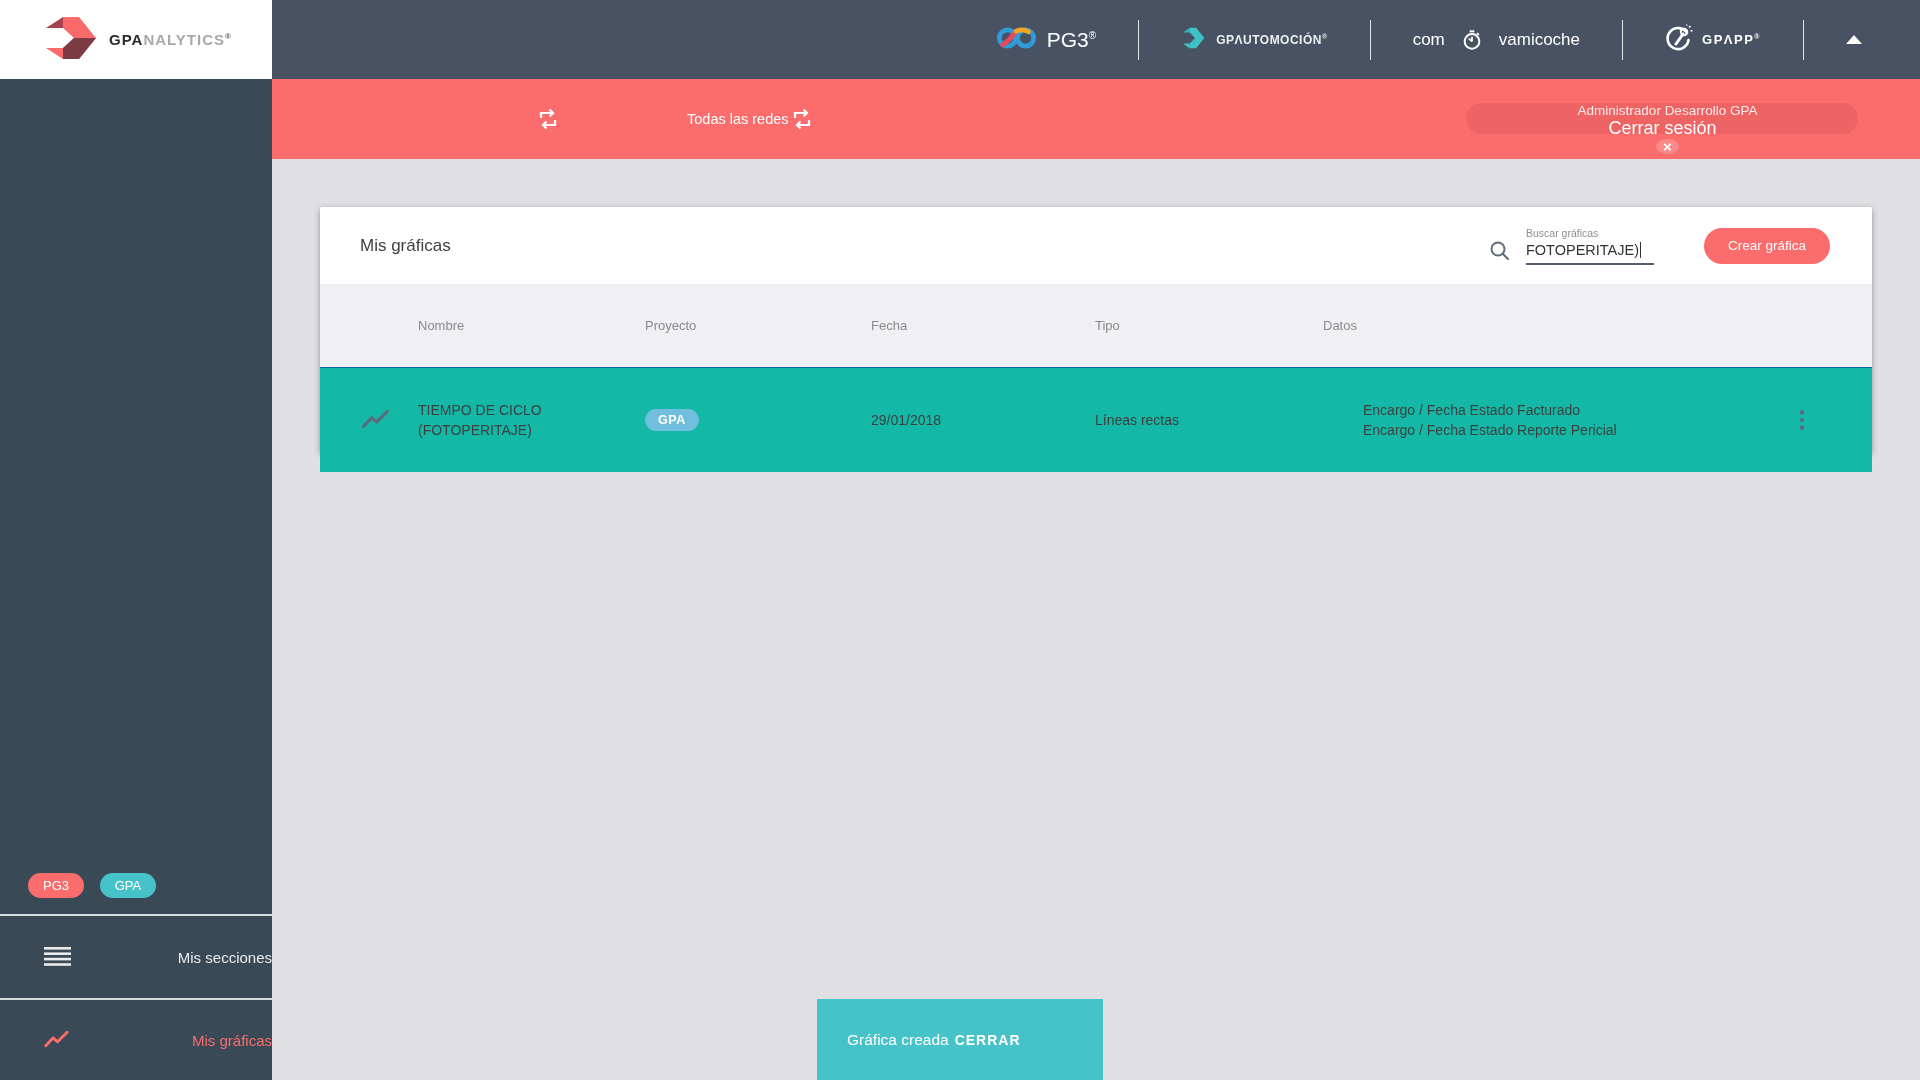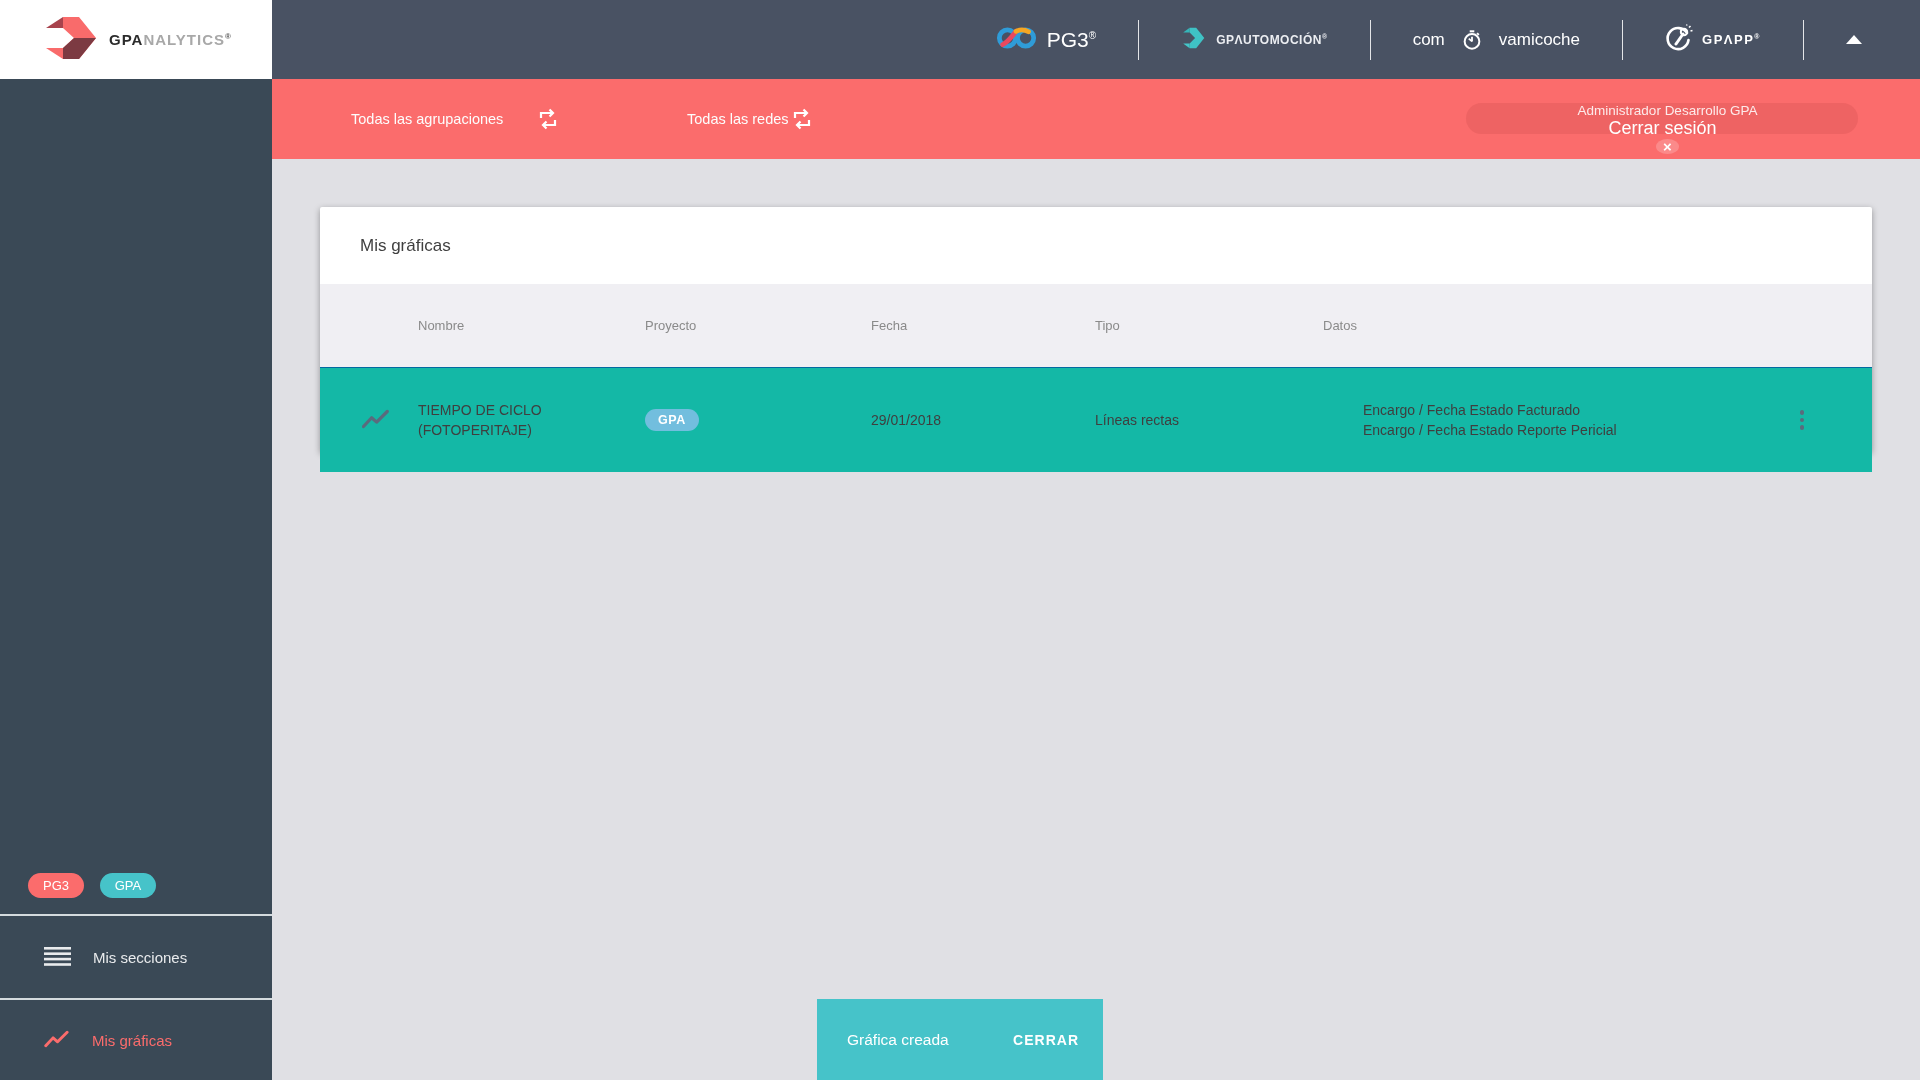--- a/index.html
+++ b/index.html
@@ -38,21 +38,21 @@
     font-size:15px;font-weight:bold;cursor:pointer;line-height:1;}
   
   .sidebar{position:absolute;top:79px;left:0;width:272px;bottom:0;background:#3a4956;}
   .sidebar-bottom{position:absolute;left:0;right:0;bottom:0;}
   .badge-row{height:58px;display:flex;align-items:center;padding-left:28px;gap:16px;}
   .pill-badge{min-width:56px;height:25px;border-radius:13px;display:inline-flex;align-items:center;justify-content:center;
     color:#fff;font-size:13px;box-sizing:border-box;padding:0 12px;}
   .pill-coral{background:#fb6c6c;}
   .pill-teal{background:#46c3c9;}
   .side-divider{height:2px;background:rgba(240,244,246,0.85);}
-  .side-item{height:82px;display:flex;align-items:center;padding-left:44px;gap:22px;color:#e9ebed;font-size:15px;cursor:pointer;}
+  .side-item{height:82px;display:flex;align-items:center;padding-left:44px;gap:22px;color:#e9ebed;font-size:15px;cursor:pointer;justify-content:space-between;}
   .side-item.active{color:#fb6c6c;height:80px;}
   
   .main{position:absolute;top:159px;left:272px;right:0;bottom:0;background:#e0e0e4;}
   .card{position:absolute;top:48px;left:48px;width:1552px;height:245px;background:#fff;
     box-shadow:0 2px 6px rgba(0,0,0,0.35);border-radius:2px;}
   .card-head{height:77px;display:flex;align-items:center;padding:0 42px 0 40px;box-sizing:border-box;}
   .card-title{font-size:17px;color:#3f3f3f;}
   .head-right{margin-left:auto;display:flex;align-items:center;}
   .search-icon-wrap{margin-right:14px;margin-top:14px;cursor:pointer;}
   .search-box{width:128px;margin-right:50px;}
@@ -66,21 +66,21 @@
   .thead{height:84px;background:#f0eff3;color:#8a8a8a;font-size:13px;border-bottom:1px solid #0369a1;}
   .trow{height:104px;background:#14b8a6;color:#3f3f3f;font-size:14px;}
   .cell-name{max-width:190px;line-height:1.45;}
   .badge-proj{display:inline-flex;align-items:center;justify-content:center;background:#72bede;color:#fff;
     font-weight:bold;font-size:12.5px;height:22px;padding:0 13px;border-radius:11px;letter-spacing:.5px;}
   .cell-datos{line-height:1.45;margin-left:40px;}
   .kebab{display:flex;flex-direction:column;gap:3px;align-items:center;justify-self:center;cursor:pointer;padding:4px;}
   .kebab span{width:4.5px;height:4.5px;border-radius:50%;background:#5a6b7d;}
   
   .snackbar{position:absolute;left:817px;bottom:0;width:286px;height:81px;background:#46c3c9;color:#fff;
-    display:flex;align-items:center;justify-content:space-between;box-sizing:border-box;padding:0 18px 0 30px;}
+    display:flex;align-items:center;box-sizing:border-box;padding:0 18px 0 30px;}
   .snack-msg{font-size:15.5px;}
   .snack-action{font-size:14px;font-weight:bold;letter-spacing:1px;cursor:pointer;background:none;border:none;color:#fff;
     font-family:"Liberation Sans",sans-serif;}
 </style>
 </head>
 <body>
 
 <div class="app-header">
   <div class="brand-box">
     <span>
@@ -144,21 +144,20 @@
         </svg>
       </span>
       <span class="gpapp-text"><span>GPΛPP</span><sup>®</sup></span>
     </div>
     <div class="logo-sep"></div>
     <div class="caret-up"></div>
   </div>
 </div>
 
 <div class="filter-bar">
-  <div class="filter-label" style="left:79px;">Todas las agrupaciones</div>
   <div class="repeat-btn" style="left:264px;">
     <svg width="24" height="22" viewBox="0 0 24 22" fill="none">
       <path d="M5 10 V5 H16" stroke="#fff" stroke-width="2.2"></path>
       <path d="M13.5 1.5 L17 5 L13.5 8.5" stroke="#fff" stroke-width="2.2" fill="none"></path>
       <path d="M19 12 V17 H8" stroke="#fff" stroke-width="2.2"></path>
       <path d="M10.5 13.5 L7 17 L10.5 20.5" stroke="#fff" stroke-width="2.2" fill="none"></path>
     </svg>
   </div>
   <div class="filter-label" style="left:380px;margin-left:35px;">Todas las redes</div>
   <div class="repeat-btn" style="left:518px;">
@@ -203,20 +202,33 @@
       </span>
       <span>Mis gráficas</span>
     </div>
   </div>
 </div>
 
 <div class="main">
   <div class="card">
     <div class="card-head">
       <span class="card-title">Mis gráficas</span>
+      <div class="head-right">
+        <span class="search-icon-wrap">
+          <svg width="24" height="24" viewBox="0 0 24 24" fill="none">
+            <circle cx="10" cy="10" r="6.5" stroke="#5f6b7a" stroke-width="2"></circle>
+            <path d="M15 15 L20 20" stroke="#5f6b7a" stroke-width="2" stroke-linecap="round"></path>
+          </svg>
+        </span>
+        <div class="search-box">
+          <div class="search-label">Buscar gráficas</div>
+          <div class="search-value"><span>FOTOPERITAJE)</span></div>
+        </div>
+        <button class="create-btn">Crear gráfica</button>
+      </div>
     </div>
 
     <div class="tgrid thead">
       <span></span>
       <span>Nombre</span>
       <span>Proyecto</span>
       <span>Fecha</span>
       <span>Tipo</span>
       <span>Datos</span>
       <span></span>

